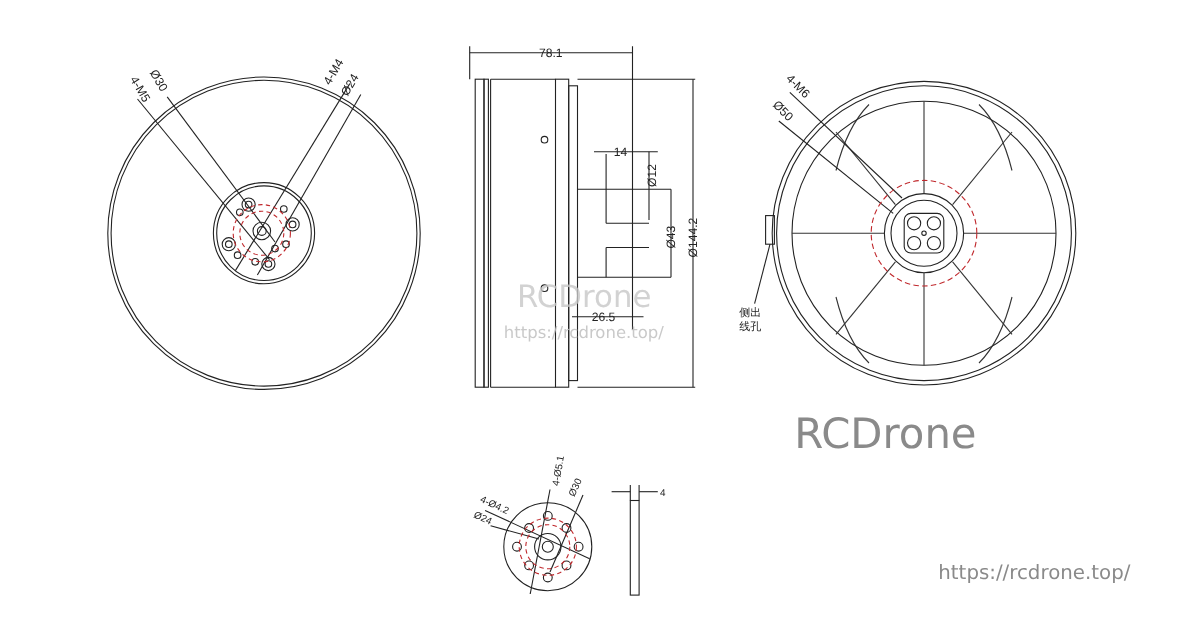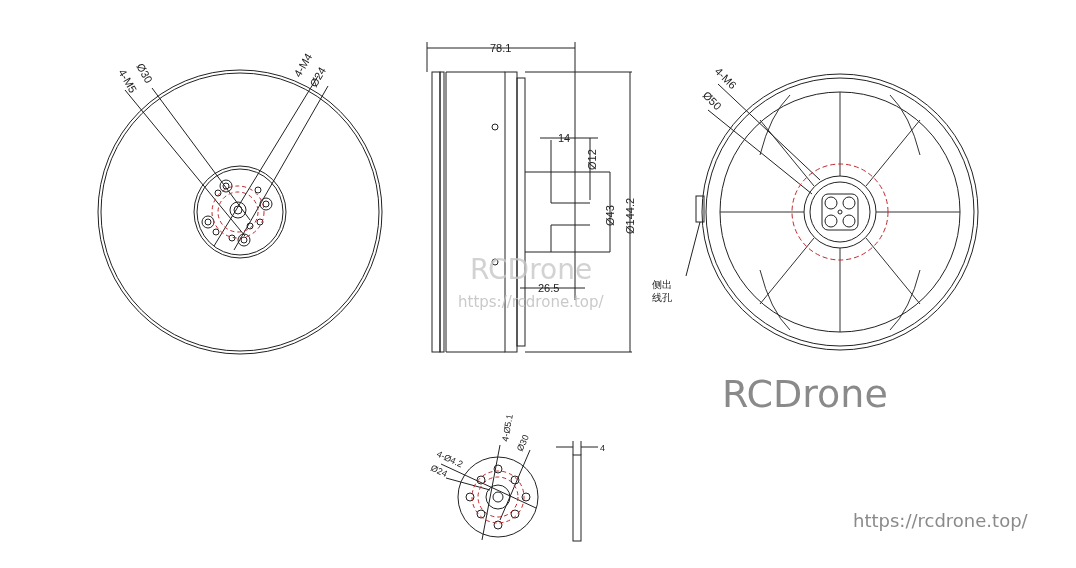--- a/index.html
+++ b/index.html
@@ -3,21 +3,21 @@
 <meta charset="utf-8">
 <style>
   html,body{margin:0;padding:0;background:#fff;}
   .canvas{position:relative;width:1076px;height:568px;overflow:hidden;background:#fff;font-family:"Liberation Sans",sans-serif;}
   svg{position:absolute;left:0;top:0;}
   .dim{font-family:"Liberation Sans",sans-serif;font-size:11px;fill:#222;}
   .wm-big{position:absolute;left:722px;top:372px;font-size:38px;color:#8a8a8a;font-family:"DejaVu Sans",sans-serif;}
   .wm-url{position:absolute;left:853px;top:510px;font-size:18px;color:#8a8a8a;font-family:"DejaVu Sans",sans-serif;}
   .wm-mid{position:absolute;left:470px;top:253px;font-size:28px;color:#c8c8c8;font-family:"DejaVu Sans",sans-serif;opacity:.8;}
   .wm-mid-url{position:absolute;left:458px;top:293px;font-size:15px;color:#c0c0c0;font-family:"DejaVu Sans",sans-serif;opacity:.85;}
-  .cn{position:absolute;left:652px;top:278px;font-size:10px;line-height:13px;color:#222;width:20px;}
+  .cn{position:absolute;left:672px;top:278px;font-size:10px;line-height:13px;color:#222;width:20px;}
 </style>
 </head>
 <body>
 
 <div class="canvas">
 <svg width="1076" height="568" viewBox="0 0 1076 568">
   <g fill="none" stroke="#222" stroke-width="1">
 
     <g>
       <circle cx="240" cy="212" r="142"></circle>

